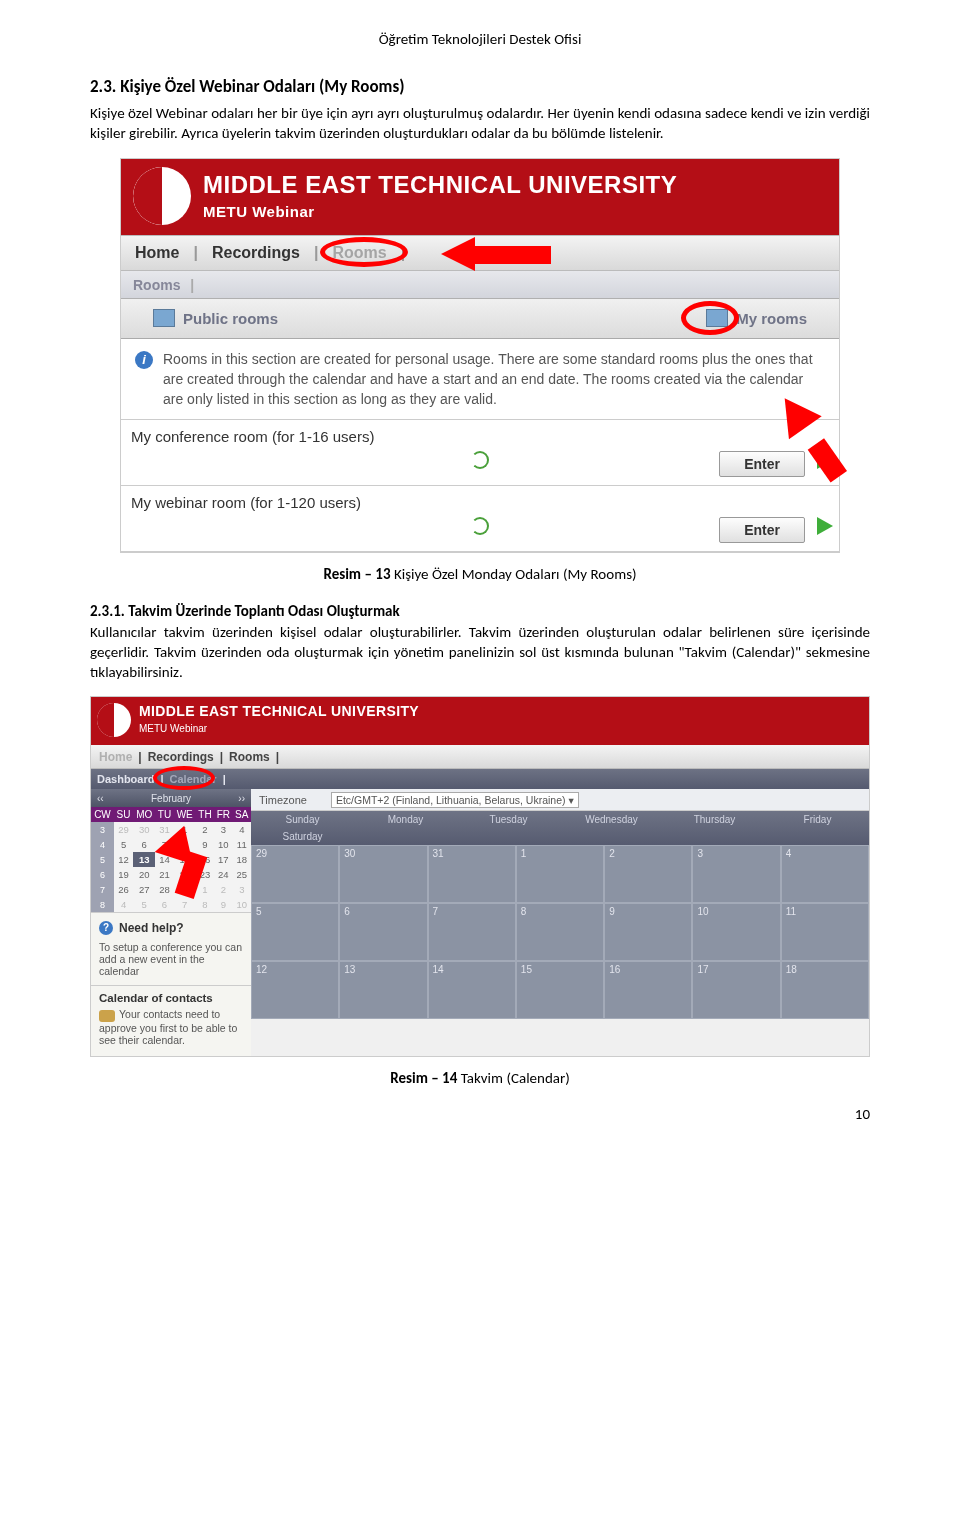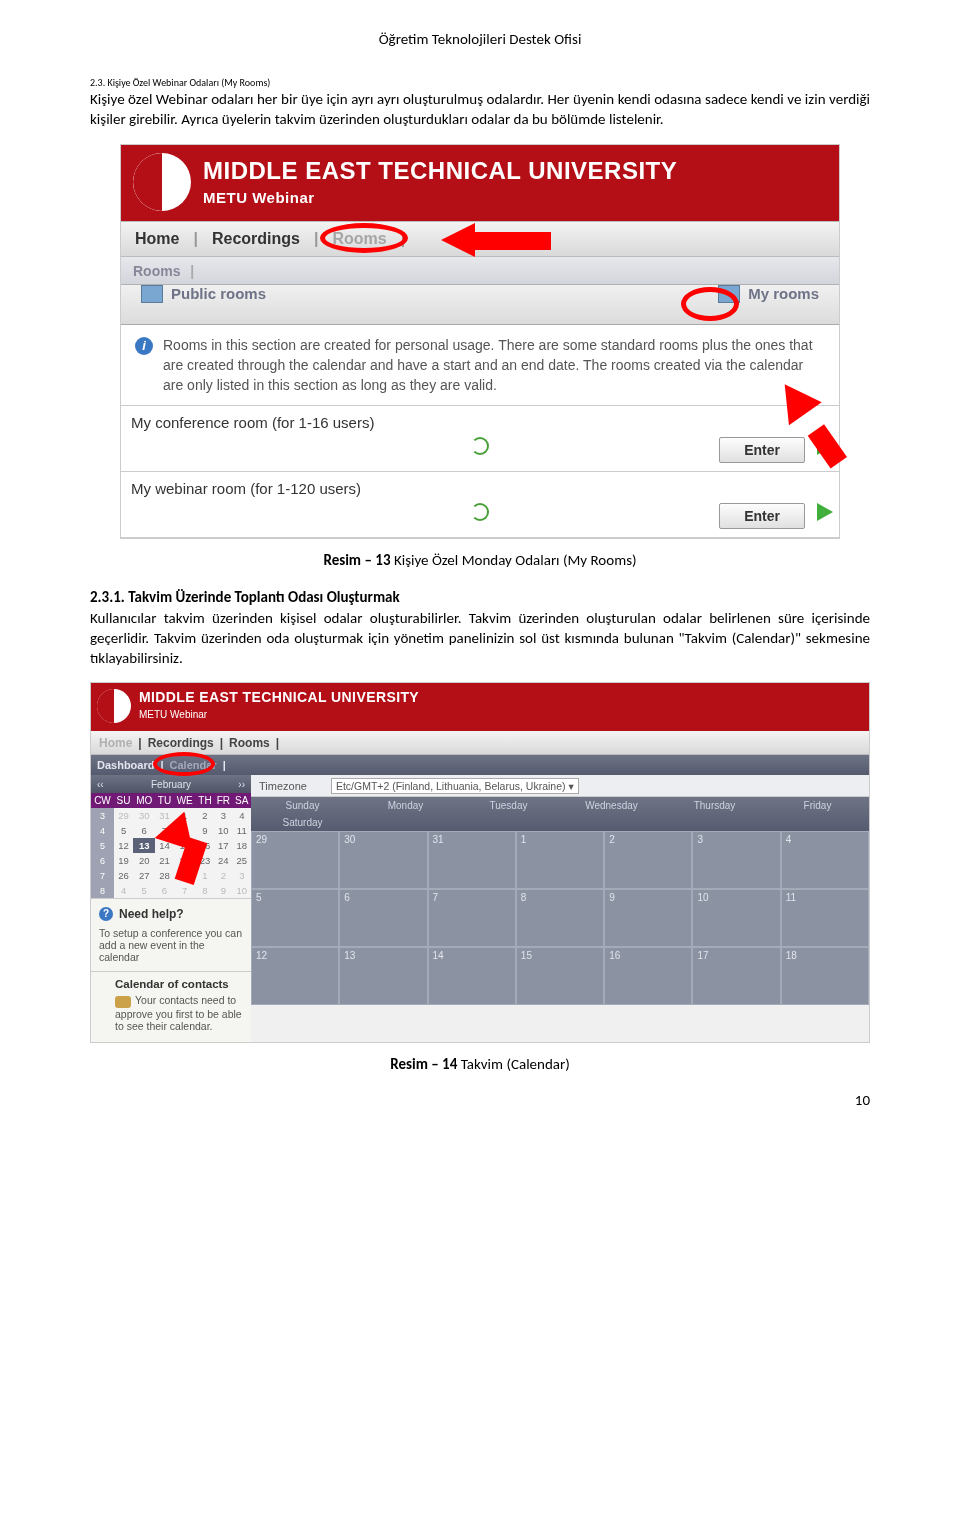--- a/index.html
+++ b/index.html
@@ -11,23 +11,23 @@
     padding: 30px 90px 40px 90px;
     color: #000;
     font-size: 15px;
   }
   .doc-header {
     text-align: center;
     font-size: 15px;
     margin-bottom: 28px;
   }
   .section-heading {
-    font-weight: normal;
-    margin-bottom: 0;
-    font-size: 10px;
+    font-weight: bold;
+    margin-bottom: 6px;
+    font-size: 17px;
   }
   .body-text {
     line-height: 1.35;
     margin-bottom: 14px;
     text-align: justify;
   }
   .caption {
     text-align: center;
     margin: 12px 0 18px 0;
     font-size: 15px;
@@ -113,22 +113,22 @@
   }
   .sub-bar .sep2 { color:#aaa; margin-left:6px; }
   .tabs-row {
     display:flex; height:40px;
     background: linear-gradient(#f0f0f0,#dcdcdc);
     border-bottom:1px solid #aaa;
     align-items:center;
     position:relative;
   }
   .tabs-row .tab {
-    display:flex; align-items:flex-start; gap:8px;
-    padding:0 20px; height:100%;
+    display:flex; align-items:center; gap:8px;
+    padding:0 32px; height:100%;
     color:#6f7387; font-size:15px; font-weight:bold;
   }
   .tabs-row .tab.right { margin-left:auto; position:relative; }
   .screen-icon {
     width:22px; height:18px; background:#7aa7d1; border:1px solid #5a7a9a;
     position:relative;
   }
   .myrooms-circle {
     position:absolute; right:100px; top:2px; width:58px; height:34px;
     border:5px solid #ff0000; border-radius:50%;
@@ -241,21 +241,21 @@
   .mini-grid th { background:#701a75; color:#fff; font-weight:normal; font-size:10px; }
   .mini-grid td.dim { color:#bbb; }
   .mini-grid td.wk { background:#9ea2b2; color:#fff; font-size:9px; }
   .mini-grid td.today { background:#5b6176; color:#fff; font-weight:bold; }
   .help-box {
     background:#f5f5f1; padding:8px 8px; font-size:10.5px; color:#555;
     border-top:1px solid #ccc; border-bottom:1px solid #ccc;
   }
   .help-box .hh { font-weight:bold; font-size:12px; color:#333; display:flex; align-items:center; gap:6px; }
   .q-icon{width:14px;height:14px;border-radius:50%;background:#3b78c4;color:#fff;text-align:center;line-height:14px;font-size:10px;}
-  .contacts-box { background:#f5f5f1; padding:6px 8px 10px 24px; font-size:10.5px; color:#555; }
+  .contacts-box { background:#f5f5f1; padding:6px 8px 10px 8px; font-size:10.5px; color:#555; }
   .contacts-box .cc { font-weight:bold; font-size:11.5px; color:#333; margin-bottom:4px;}
   .people-icon{width:16px;height:12px;display:inline-block;background:#cba24a;border-radius:3px;margin-right:4px;vertical-align:middle;}
   .right-col { flex:1; display:flex; flex-direction:column; }
   .top-controls {
     background:linear-gradient(#6e7385,#565b70); height:20px;
     display:flex; align-items:center; gap:6px; padding:0 6px;
     color:#e2e4ed; font-size:10px;
   }
   .seg { background:#808598; border:1px solid #4a4f62; padding:1px 8px; border-radius:2px; color:#eee; font-size:10px; }
   .seg.active { background:#eceef5; color:#444; }

